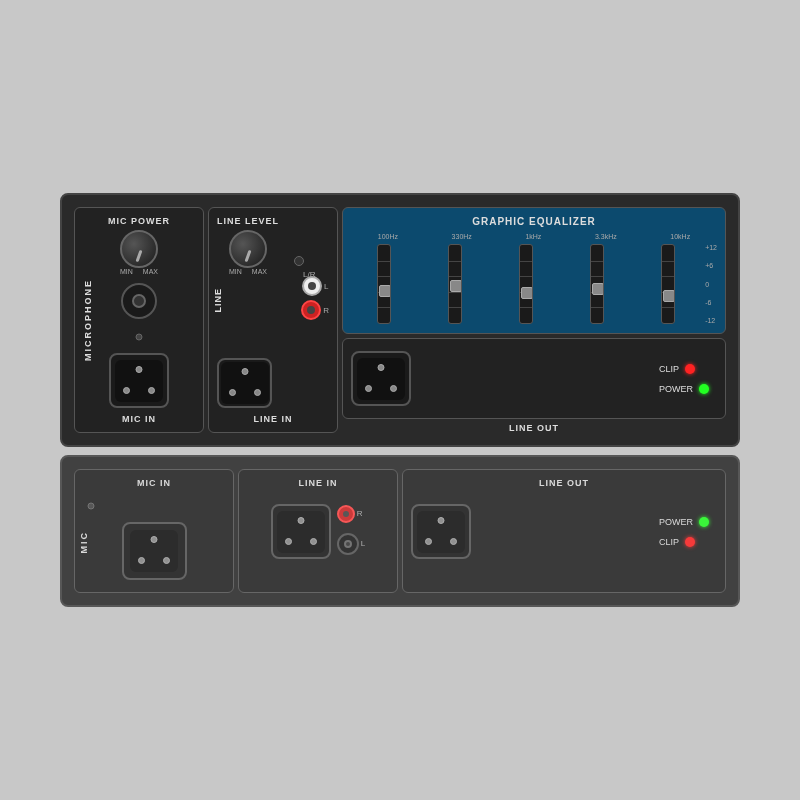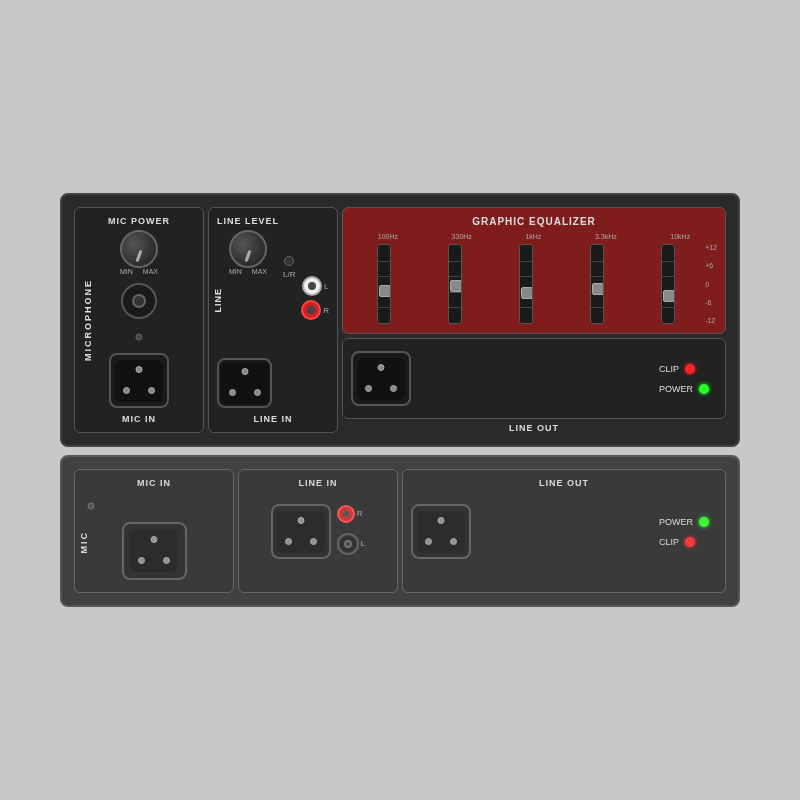--- a/index.html
+++ b/index.html
@@ -187,20 +187,21 @@
       background: #333;
       border-radius: 50%;
       border: 1.5px solid #666;
       margin: 4px auto;
     }
 
     .lr-label {
       font-size: 8px;
       color: #aaa;
       text-align: center;
+      margin-left: 20px;
     }
 
     .rca-socket {
       width: 20px;
       height: 20px;
       border-radius: 50%;
       border: 2px solid #666;
       display: flex;
       align-items: center;
       justify-content: center;
@@ -231,21 +232,21 @@
       padding: 8px;
       width: 100px;
       display: flex;
       flex-direction: column;
       align-items: center;
       position: relative;
     }
 
     
     .eq-section {
-      background: #7f1d1d;
+      background: #0c4a6e;
       border: 1.5px solid #555;
       border-radius: 6px;
       padding: 8px;
       flex: 1;
       display: flex;
       flex-direction: column;
     }
 
     .eq-title {
       font-size: 10px;

